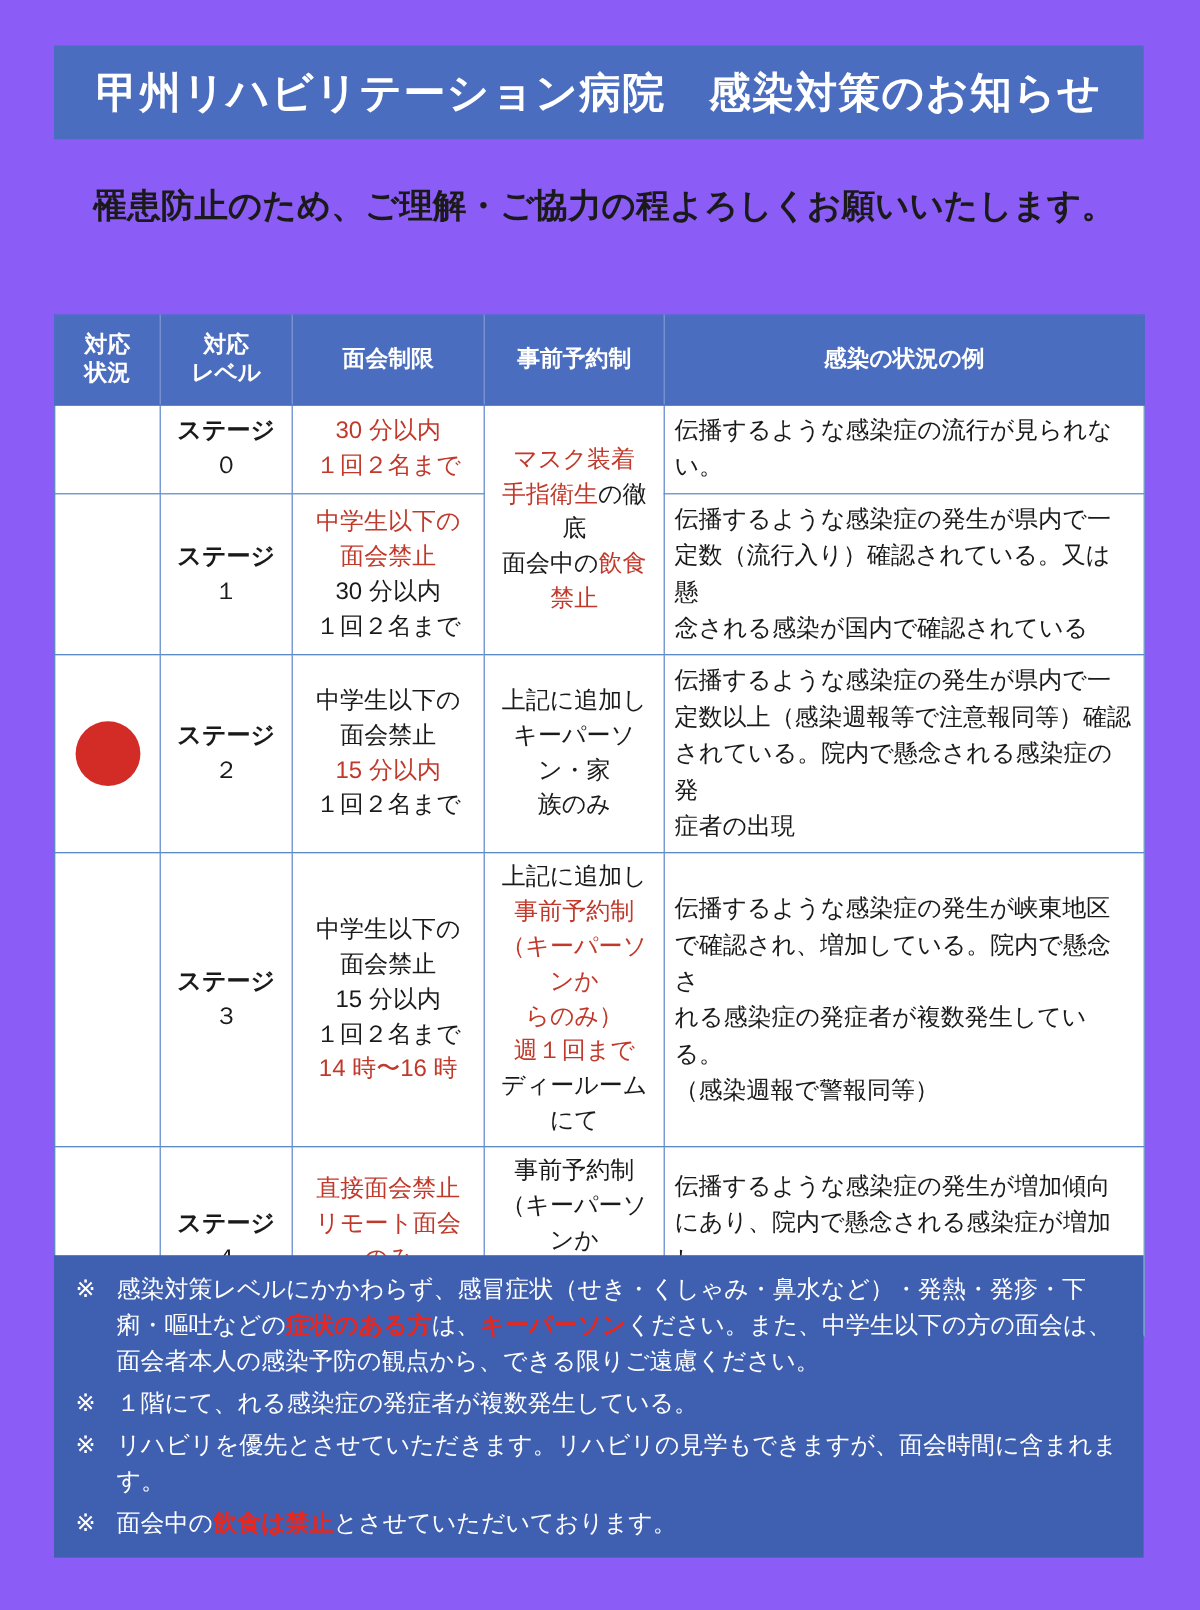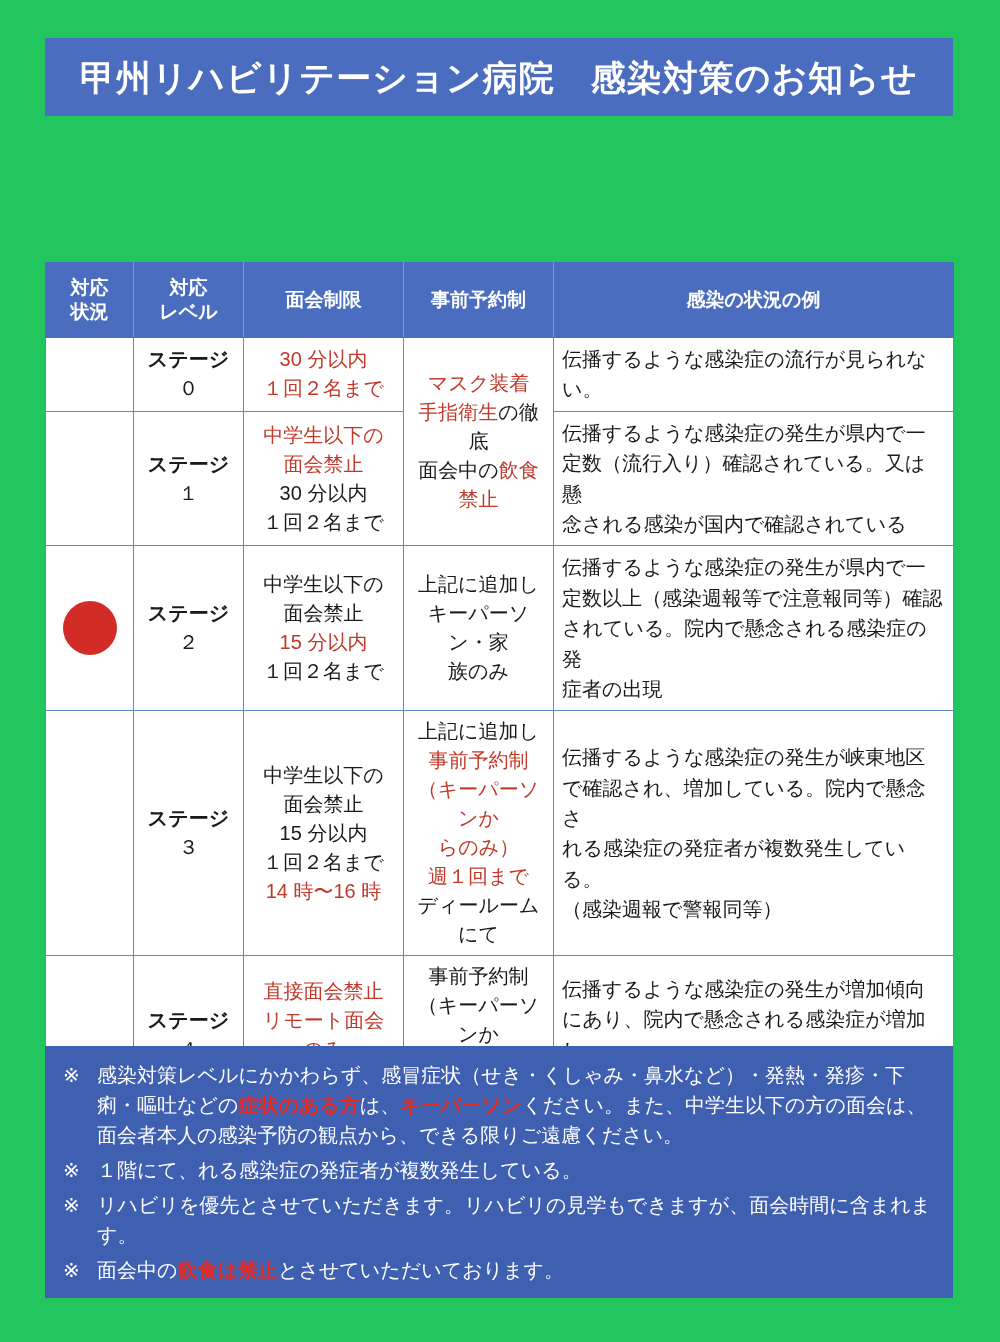--- a/index.html
+++ b/index.html
@@ -12,21 +12,21 @@
     height: 1342px;
     font-family: "Liberation Sans", "DejaVu Sans", sans-serif;
     color: #161616;
     overflow: hidden;
   }
 
   .page {
     position: relative;
     width: 1000px;
     height: 1342px;
-    background: #22c55e;
+    background: #8b5cf6;
     box-sizing: border-box;
     padding: 16px;
   }
 
   
   .title-band {
     position: absolute;
     left: 45px;
     top: 38px;
     width: 908px;
@@ -157,20 +157,21 @@
 </head>
 <body>
 
 <div class="page">
 
   <div class="title-band">
     <div class="title-text">甲州リハビリテーション病院　感染対策のお知らせ</div>
   </div>
 
   <div class="intro">
+    <div class="intro-line">罹患防止のため、ご理解・ご協力の程よろしくお願いいたします。</div>
   </div>
 
   <table class="stage-table">
     <colgroup>
       <col class="col-status">
       <col class="col-level">
       <col class="col-limit">
       <col class="col-cond">
       <col class="col-example">
     </colgroup>

